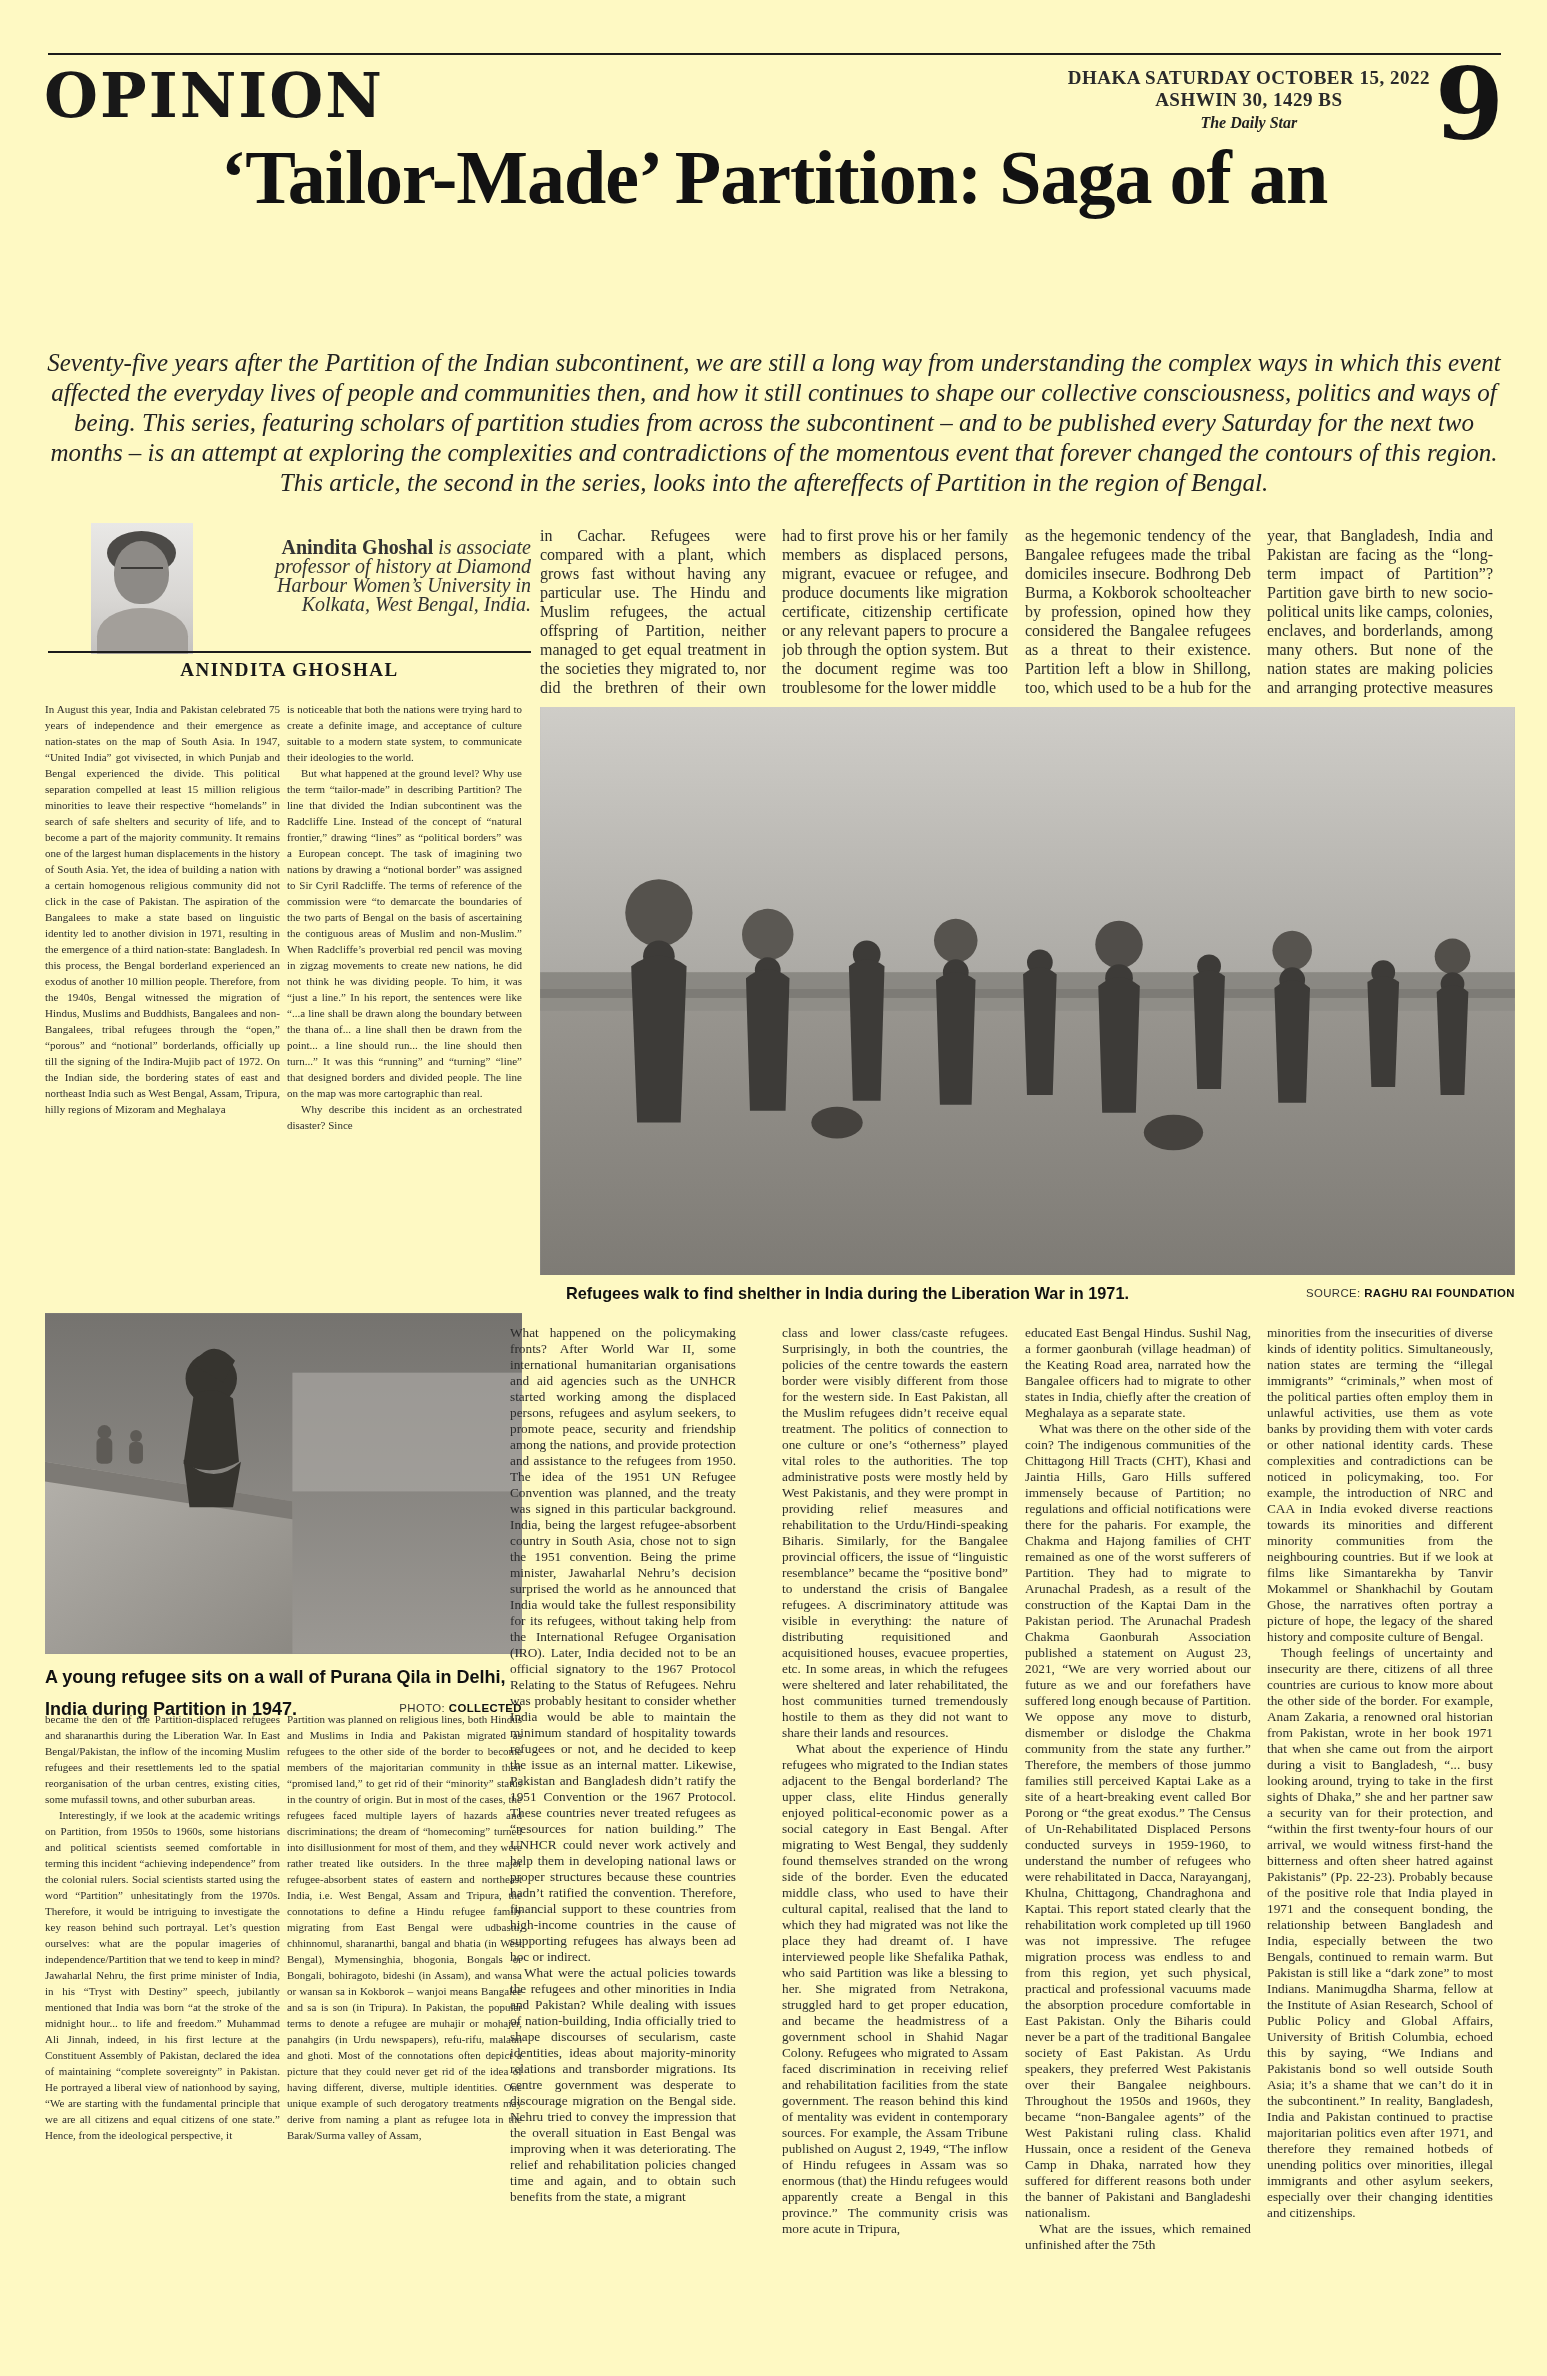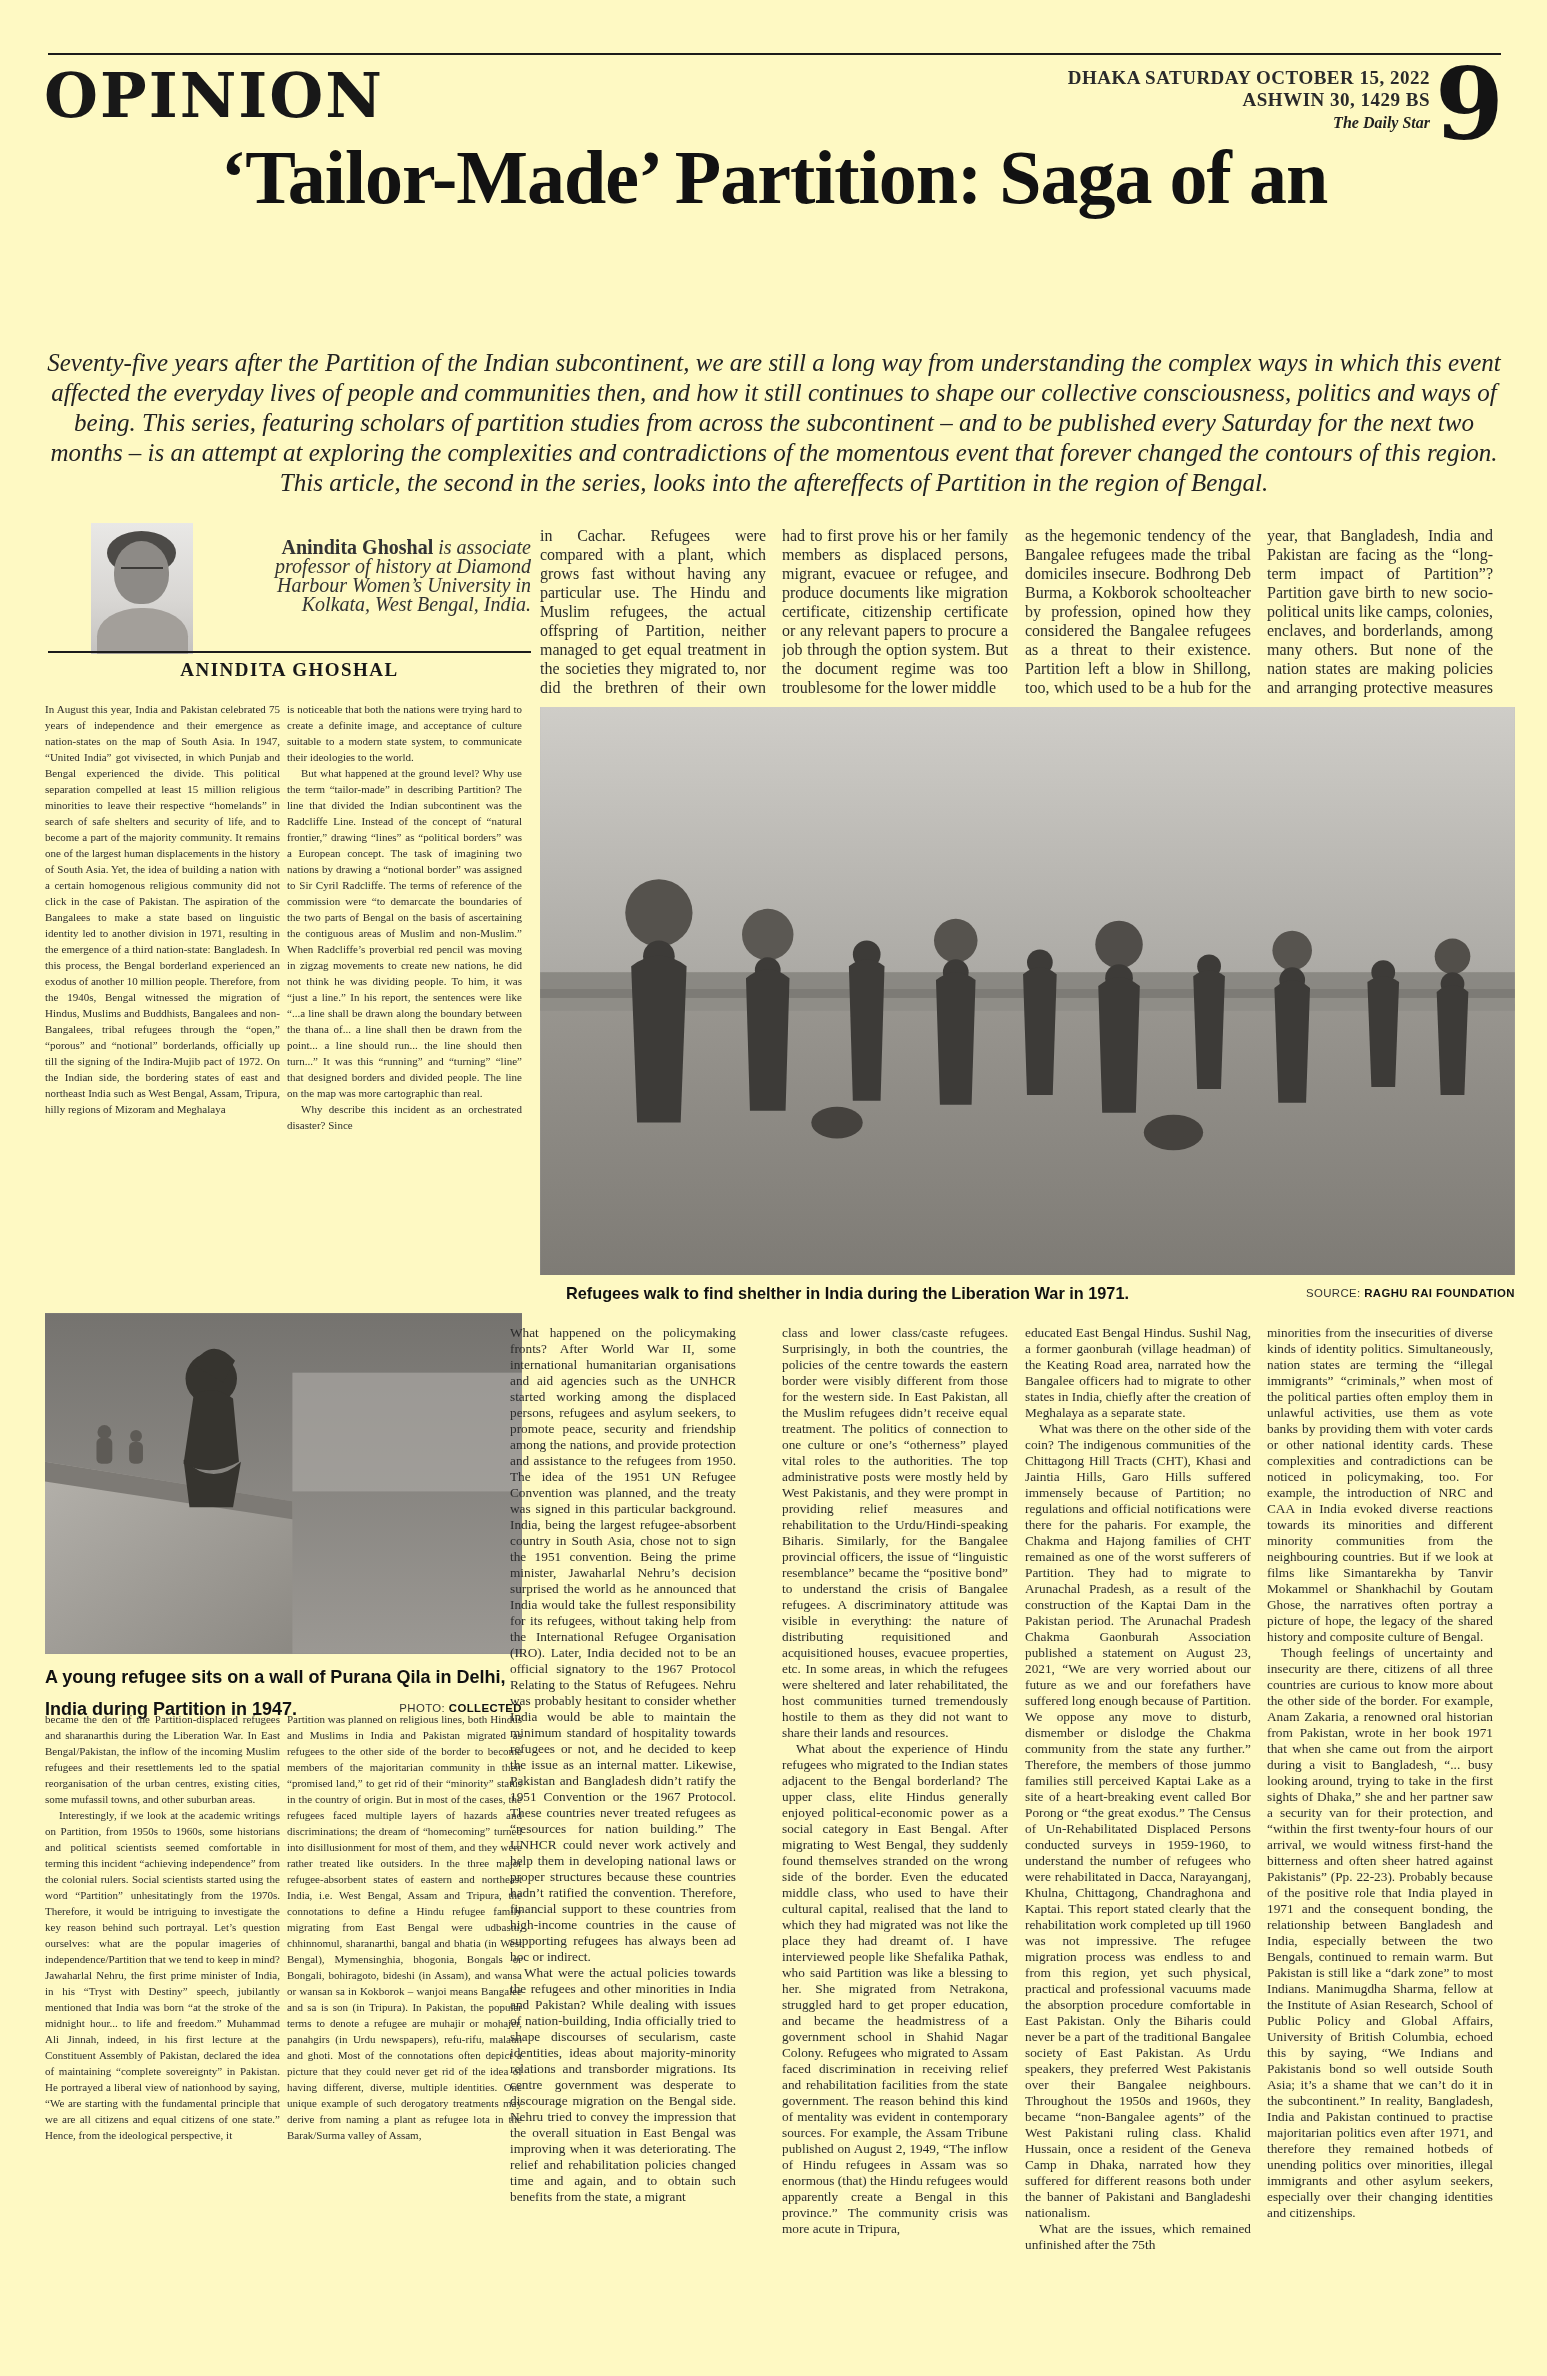--- a/index.html
+++ b/index.html
@@ -3,21 +3,21 @@
 <meta charset="utf-8">
 <style>
   html,body{margin:0;padding:0;background:#e8e8e6;}
   #page{position:relative;width:1547px;height:2376px;background:#fef9c3;margin:0 auto;overflow:hidden;
         font-family:"Liberation Serif",serif;color:#1f1f1f;}
   .abs{position:absolute;}
   
   #top-rule{left:48px;top:53px;width:1453px;height:2px;background:#1c1c1c;}
   #opinion{left:44px;top:59px;font-family:"DejaVu Serif",serif;font-size:62px;font-weight:600;
            letter-spacing:2px;color:#181818;}
-  #mast-right{right:117px;top:67px;text-align:right;line-height:22px;}
+  #mast-right{right:117px;top:67px;text-align:center;line-height:22px;}
   #mast-right .d1,#mast-right .d2{font-size:19px;font-weight:bold;letter-spacing:0.5px;color:#2a2a2a;}
   #mast-right .paper{font-size:16px;font-weight:bold;font-style:italic;margin-top:1px;color:#222;}
   #page-num{left:1435px;top:46px;font-size:99px;font-weight:bold;font-family:"DejaVu Serif",serif;color:#141414;}
   
   #headline{left:40px;top:135px;width:1468px;text-align:center;font-weight:bold;
             font-size:76px;line-height:85px;color:#121212;letter-spacing:-1px;}
   #standfirst{left:45px;top:348px;width:1458px;text-align:center;font-style:italic;
               font-size:25px;line-height:30px;color:#232323;}
   
   #author-photo{left:91px;top:523px;width:102px;height:131px;overflow:hidden;

